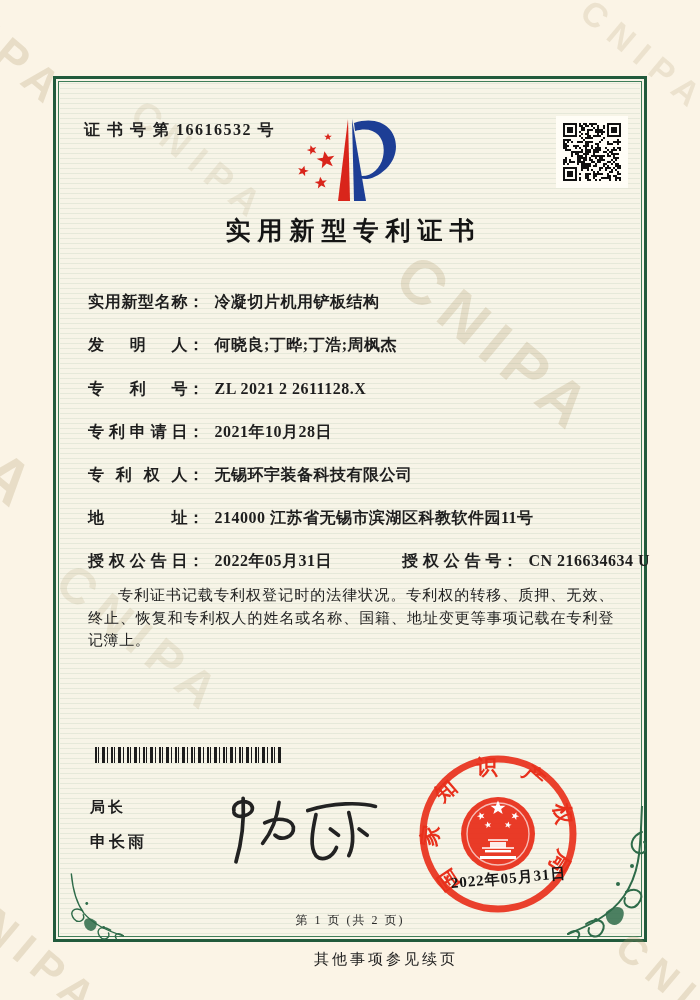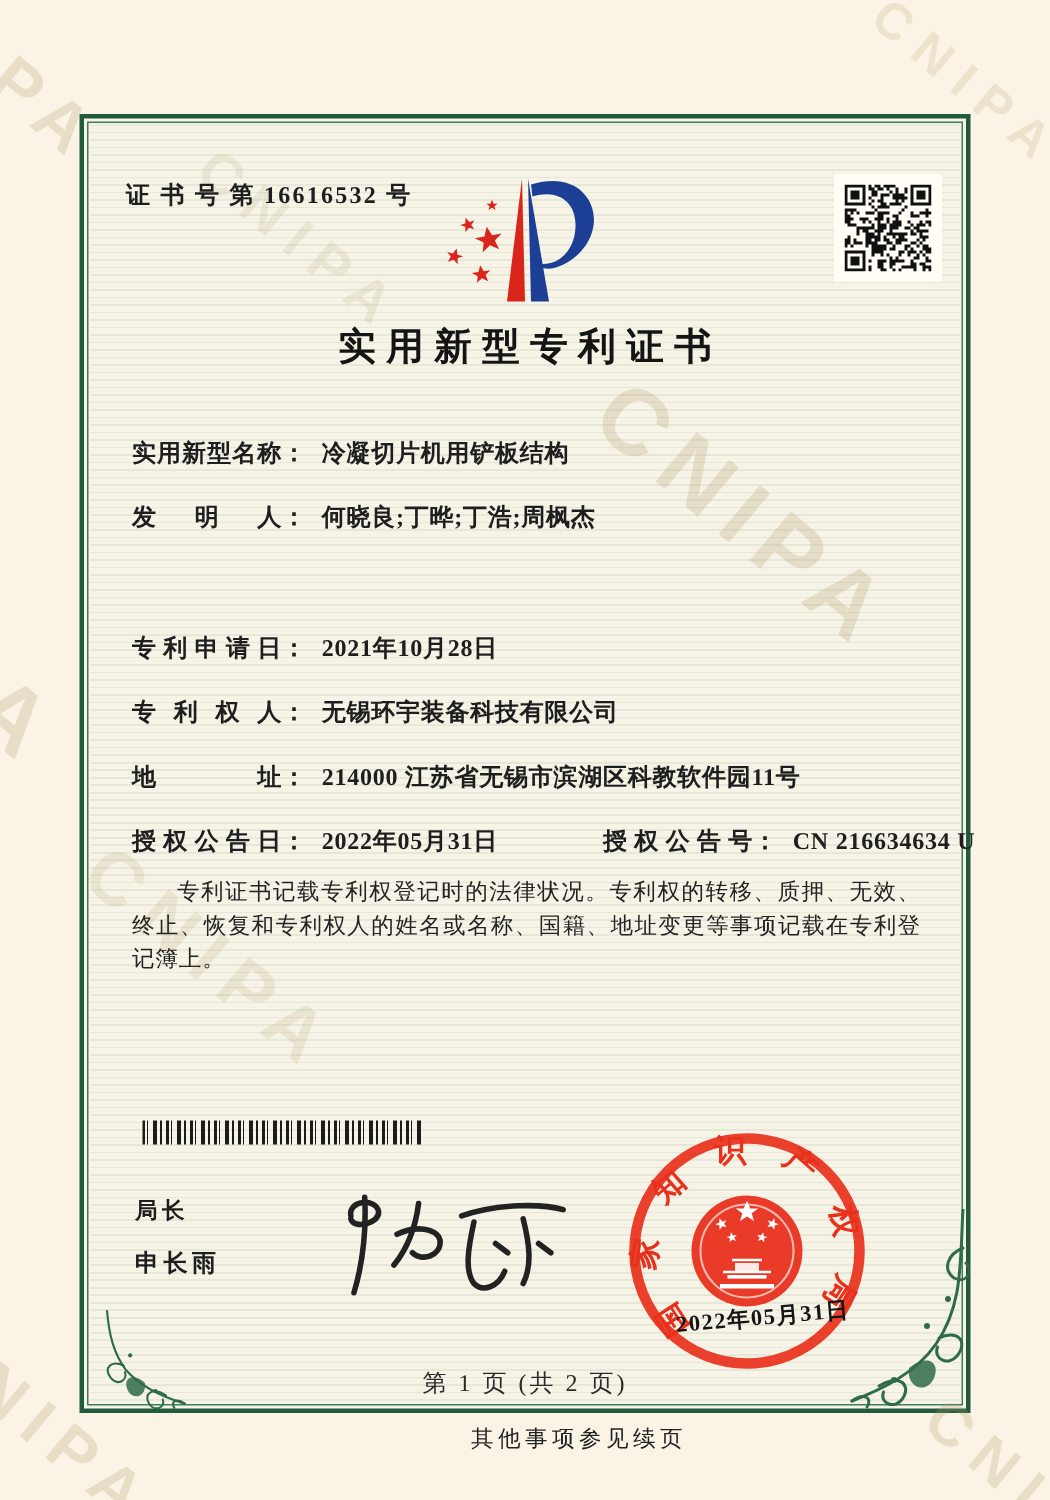--- a/index.html
+++ b/index.html
@@ -45,21 +45,21 @@
   .barcode{position:absolute;left:95px;top:747px;width:186px;height:16px;
      background:repeating-linear-gradient(90deg,#1c1c1c 0 2px,rgba(0,0,0,0) 2px 3px,#1c1c1c 3px 4px,
        rgba(0,0,0,0) 4px 7px,#1c1c1c 7px 10px,rgba(0,0,0,0) 10px 12px,#1c1c1c 12px 13px,rgba(0,0,0,0) 13px 16px);}
   
   .signer-role{position:absolute;left:90px;top:798px;font-size:15px;letter-spacing:3px;font-weight:600;}
   .signer-name{position:absolute;left:90px;top:832px;font-size:16px;letter-spacing:3px;font-weight:600;}
   .signature{position:absolute;left:205px;top:788px;width:185px;height:80px;}
   
   .seal{position:absolute;left:416px;top:752px;width:164px;height:164px;z-index:3;}
   
-  .pagination{position:absolute;top:912px;left:0;width:700px;text-align:center;font-size:16px;letter-spacing:2px;color:#2a2a2a;}
+  .pagination{position:absolute;top:912px;left:0;width:700px;text-align:center;font-size:12px;letter-spacing:2px;color:#2a2a2a;}
   .continuation{position:absolute;top:950px;left:0;width:700px;text-align:center;font-size:15px;letter-spacing:3px;color:#222;padding-left:36px;}
   
   .flourish-r{position:absolute;left:562px;top:806px;width:84px;height:134px;z-index:2;}
   .flourish-l{position:absolute;left:54px;top:846px;width:88px;height:94px;z-index:2;transform:scaleX(-1);}
 </style>
 </head>
 <body>
 
 <div class="wm wm1">CNIPA</div>
 <div class="wm wm2">CNIPA</div>
@@ -105,20 +105,23 @@
     </svg>
   </div>
 
   <div class="title">实用新型专利证书</div>
 
   <div class="field-row r0">
     <span class="flabel">实用新型名称</span><span>：</span><span class="fvalue">冷凝切片机用铲板结构</span>
   </div>
   <div class="field-row r1">
     <span class="flabel">发明人</span><span>：</span><span class="fvalue">何晓良;丁晔;丁浩;周枫杰</span>
+  </div>
+  <div class="field-row r2">
+    <span class="flabel">专利号</span><span>：</span><span class="fvalue">ZL 2021 2 2611128.X</span>
   </div>
   <div class="field-row r3">
     <span class="flabel">专利申请日</span><span>：</span><span class="fvalue">2021年10月28日</span>
   </div>
   <div class="field-row r4">
     <span class="flabel">专利权人</span><span>：</span><span class="fvalue">无锡环宇装备科技有限公司</span>
   </div>
   <div class="field-row r5">
     <span class="flabel">地址</span><span>：</span><span class="fvalue">214000 江苏省无锡市滨湖区科教软件园11号</span>
   </div>

